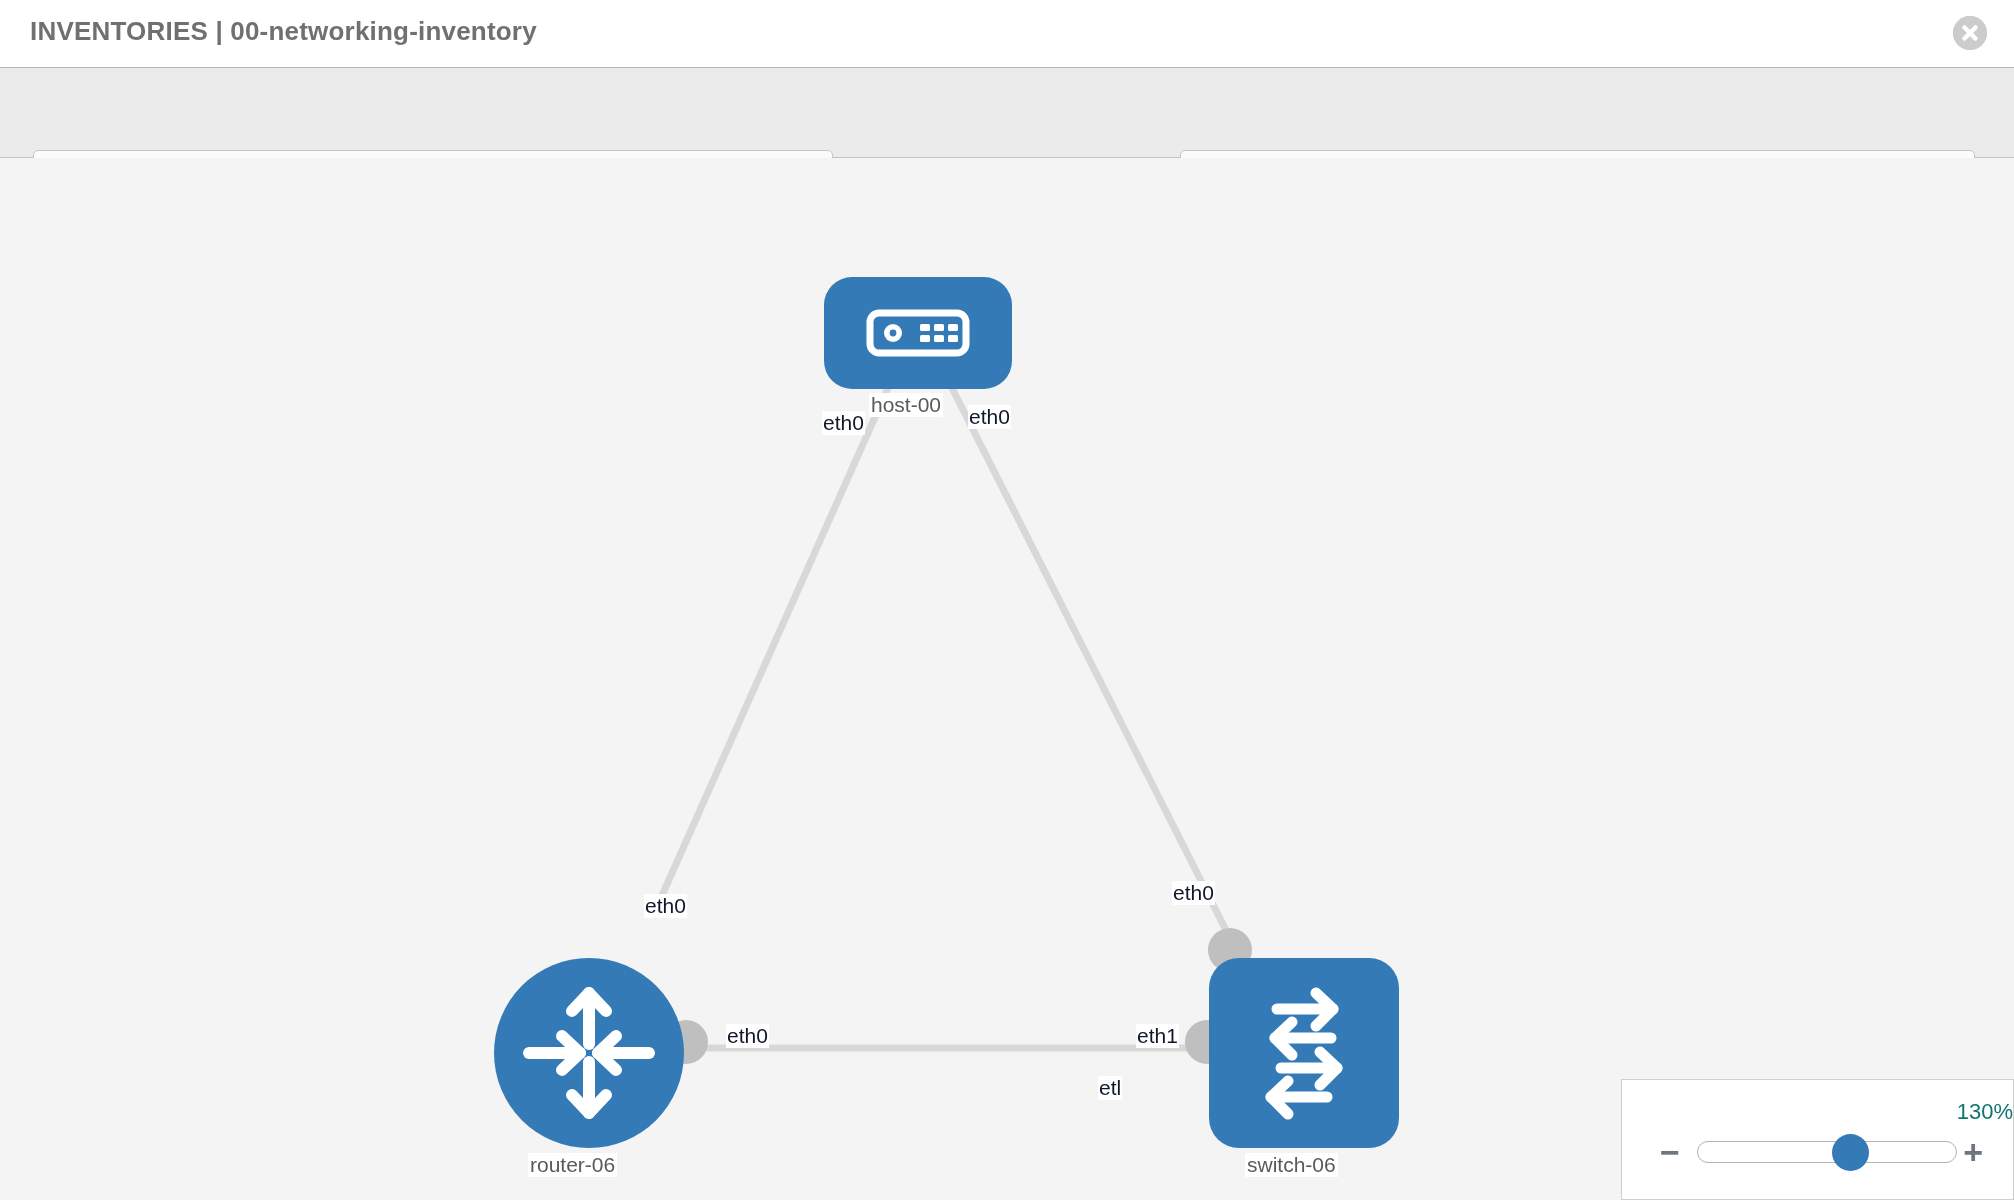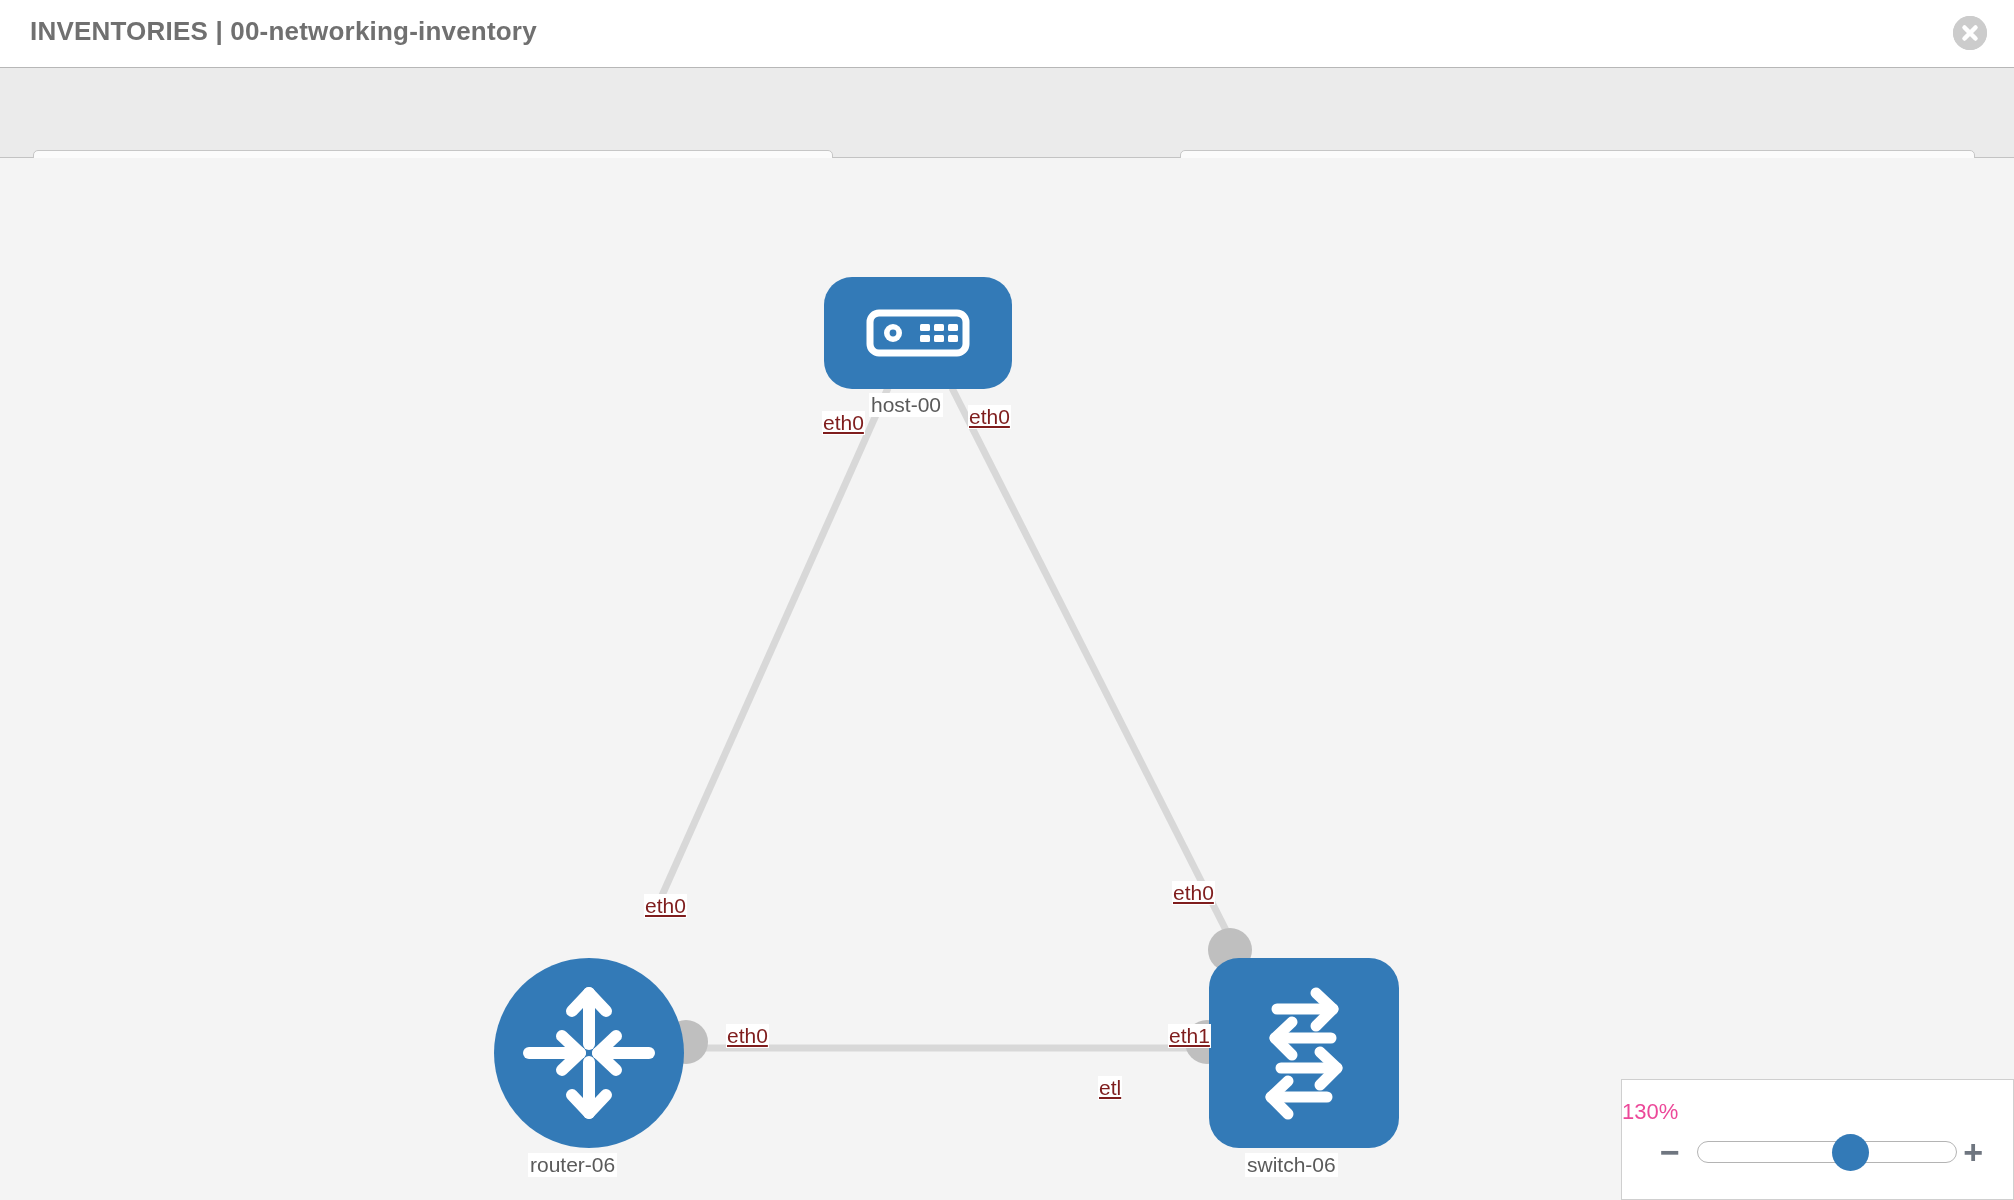--- a/index.html
+++ b/index.html
@@ -92,38 +92,37 @@
     white-space: nowrap;
     padding: 0 2px;
   }
   .port {
     position: absolute;
     background: #bfbfbf;
     border-radius: 50%;
   }
   .edge-label {
     position: absolute;
-    font-size: 21px; color: #7f1d1d;
+    font-size: 21px; color: #0f172a;
     background: #ffffff;
     white-space: nowrap;
     padding: 0 1px;
-    text-decoration: underline;
   }
 
   
   .zoom-ctrl {
     position: absolute; left: 1621px; top: 1079px;
     width: 393px; height: 121px;
     background: #ffffff;
     border: 1px solid #cfcfcf;
   }
   .zoom-value {
     position: absolute; left: 0; right: 0; top: 19px;
-    text-align: left;
-    font-size: 22px; color: #ec4899;
+    text-align: right;
+    font-size: 22px; color: #0f766e;
   }
   .zoom-minus, .zoom-plus {
     position: absolute; top: 55px;
     color: #6f7680;
     font-size: 34px; line-height: 34px; font-weight: bold;
     cursor: pointer;
     user-select: none;
   }
   .zoom-minus { left: 38px; }
   .zoom-plus  { right: 30px; }
@@ -276,21 +275,21 @@
             <path d="M118 139 L62 139"></path>
             <path d="M79 123 L62 139 L79 156"></path>
           </g>
         </svg>
       </div>
     </div>
     <div class="node-label" style="left:1245px; top:995px;">switch-06</div>
 
     <div class="edge-label" style="left:1172px; top:723px;">eth0</div>
     <div class="edge-label" style="left:1098px; top:918px;">etl</div>
-    <div class="edge-label" style="left:1168px; top:866px;">eth1</div>
+    <div class="edge-label" style="left:1136px; top:866px;">eth1</div>
 
   </div>
 
   <div class="zoom-ctrl">
     <div class="zoom-value">130%</div>
     <div class="zoom-minus">−</div>
     <div class="zoom-track">
       <div class="zoom-thumb" id="zoom-thumb" style="left: 134px;"></div>
     </div>
     <div class="zoom-plus">+</div>

